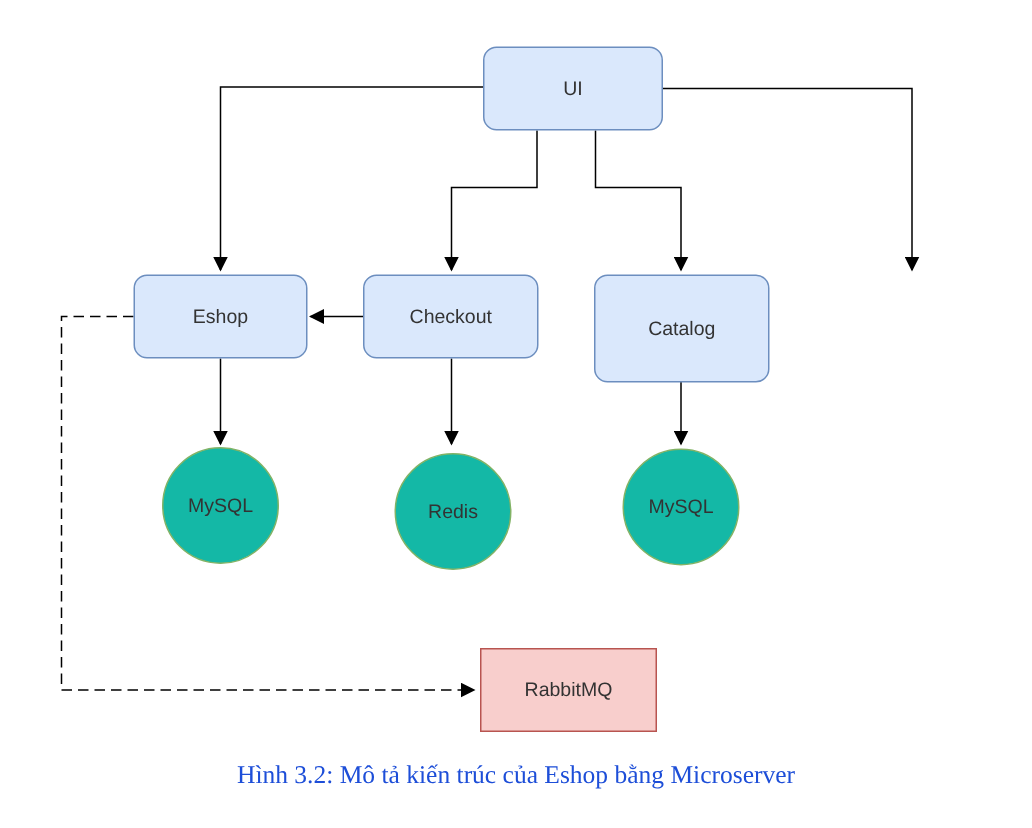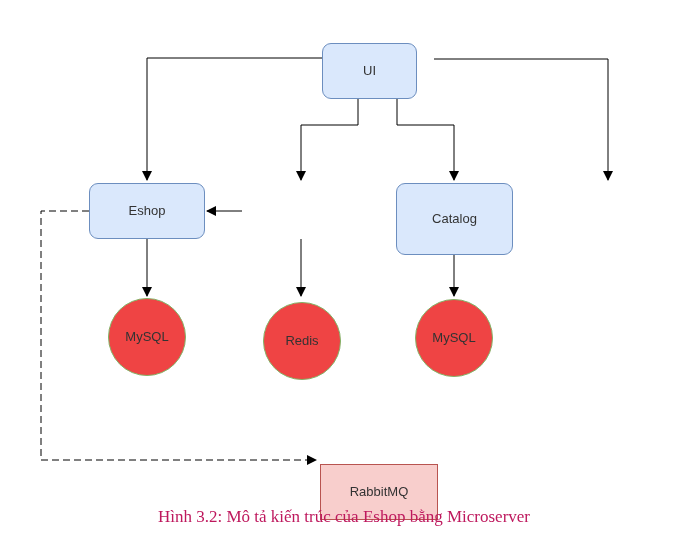--- a/index.html
+++ b/index.html
@@ -26,38 +26,38 @@
     color: #333333;
     text-align: center;
     line-height: 1.2;
   }
   .node.service {
     background: #dae8fc;
     border: 1px solid #6c8ebf;
     border-radius: 9px;
   }
   .node.datastore {
-    background: #ef4444;
+    background: #14b8a6;
     border: 1px solid #82b366;
     border-radius: 50%;
   }
   .node.queue {
     background: #f8cecc;
     border: 1px solid #b85450;
     border-radius: 0;
   }
   .caption {
     position: absolute;
     left: 0;
     top: 507px;
     width: 688px;
     text-align: center;
     font-family: "Liberation Serif", serif;
     font-size: 17px;
-    color: #be185d;
+    color: #1d4ed8;
   }
 </style>
 </head>
 <body>
 
 <div class="stage">
 
   <svg class="edge-layer" viewBox="0 0 688 552" xmlns="http://www.w3.org/2000/svg">
     <defs>
       <marker id="arrow" viewBox="0 0 10 10" refX="9" refY="5" markerWidth="10" markerHeight="10" orient="auto-start-reverse">
@@ -70,45 +70,48 @@
       <polyline points="397,87 397,125 454,125 454,180" marker-end="url(#arrow)"></polyline>
       <polyline points="434,59 608,59 608,180" marker-end="url(#arrow)"></polyline>
       <polyline points="242,211 207,211" marker-end="url(#arrow)"></polyline>
       <polyline points="147,239 147,296" marker-end="url(#arrow)"></polyline>
       <polyline points="301,239 301,296" marker-end="url(#arrow)"></polyline>
       <polyline points="454,239 454,296" marker-end="url(#arrow)"></polyline>
       <polyline points="89,211 41,211 41,460 316,460" stroke-dasharray="7,4" marker-end="url(#arrow)"></polyline>
     </g>
   </svg>
 
-  <div class="node service" style="left:322px; top:31px;  width:95px; height:56px;margin-top:12px;">
+  <div class="node service" style="left:322px; top:31px;  width:120px; height:56px;">
     <span>UI</span>
   </div>
 
   <div class="node service" style="left:89px;  top:183px; width:116px; height:56px;">
     <span>Eshop</span>
   </div>
 
+  <div class="node service" style="left:242px; top:183px; width:117px; height:56px;">
+    <span>Checkout</span>
+  </div>
 
   <div class="node service" style="left:396px; top:183px; width:117px; height:72px;">
     <span>Catalog</span>
   </div>
 
 
   <div class="node datastore" style="left:108px; top:298px; width:78px; height:78px;">
     <span>MySQL</span>
   </div>
 
   <div class="node datastore" style="left:263px; top:302px; width:78px; height:78px;">
     <span>Redis</span>
   </div>
 
   <div class="node datastore" style="left:415px; top:299px; width:78px; height:78px;">
     <span>MySQL</span>
   </div>
 
-  <div class="node queue" style="left:320px; top:432px; width:118px; height:56px;margin-top:32px;">
+  <div class="node queue" style="left:320px; top:432px; width:118px; height:56px;">
     <span>RabbitMQ</span>
   </div>
 
   <div class="caption">Hình 3.2: Mô tả kiến trúc của Eshop bằng Microserver</div>
 
 </div>
 
 </body></html>

